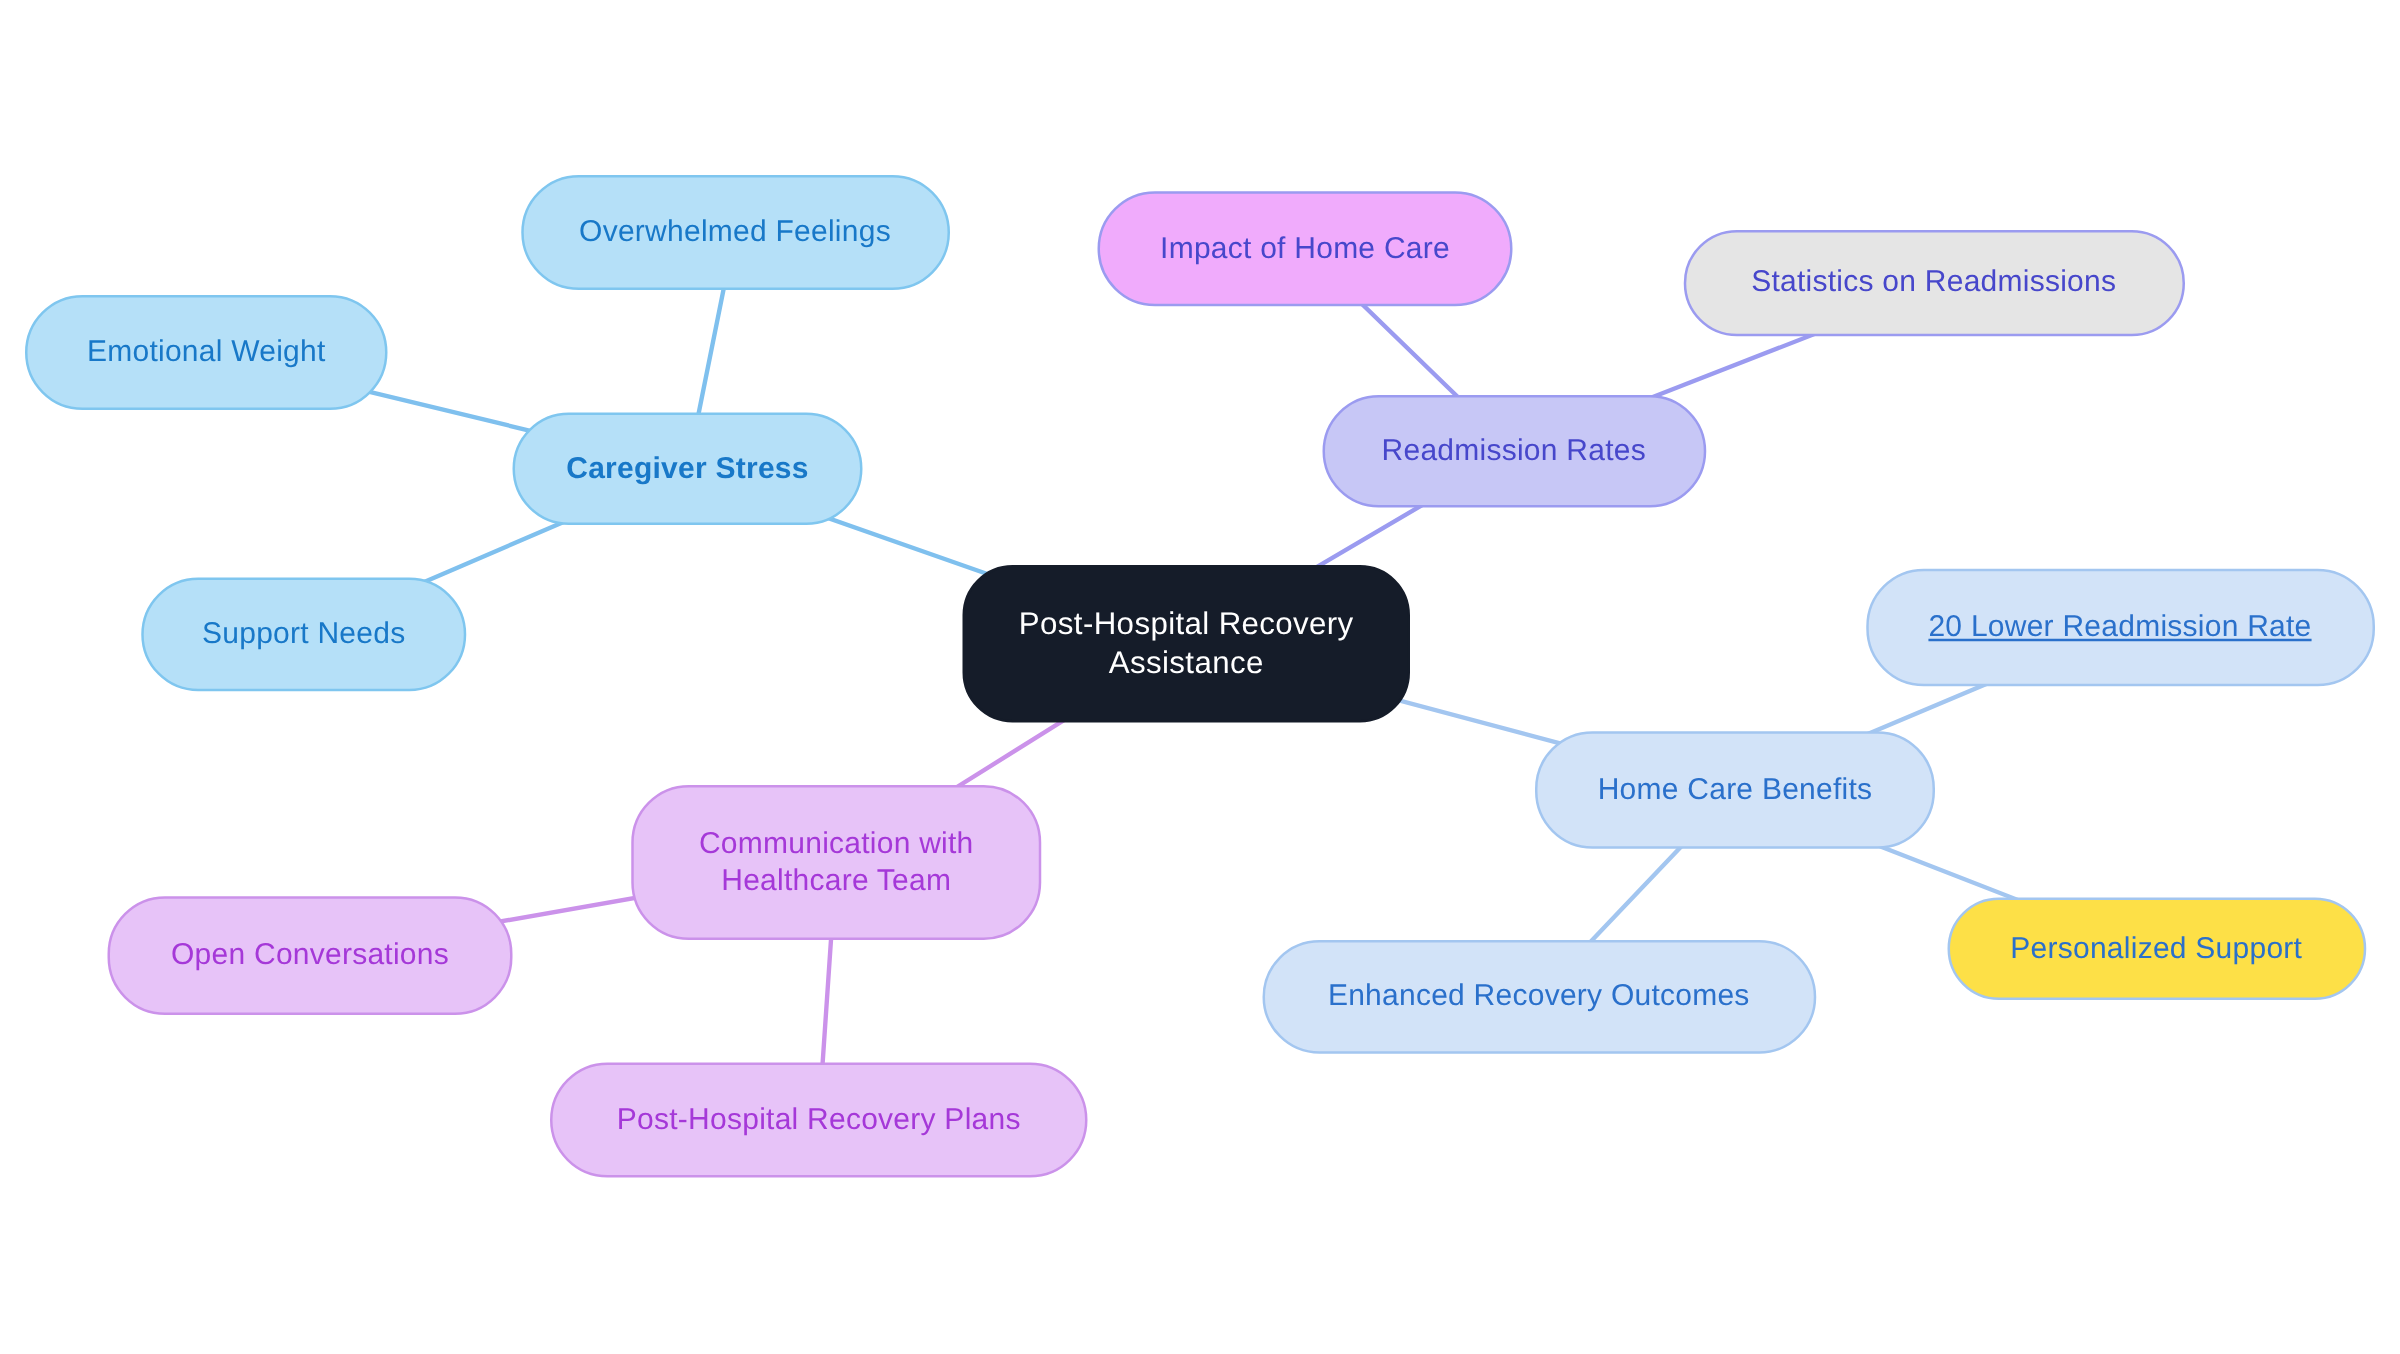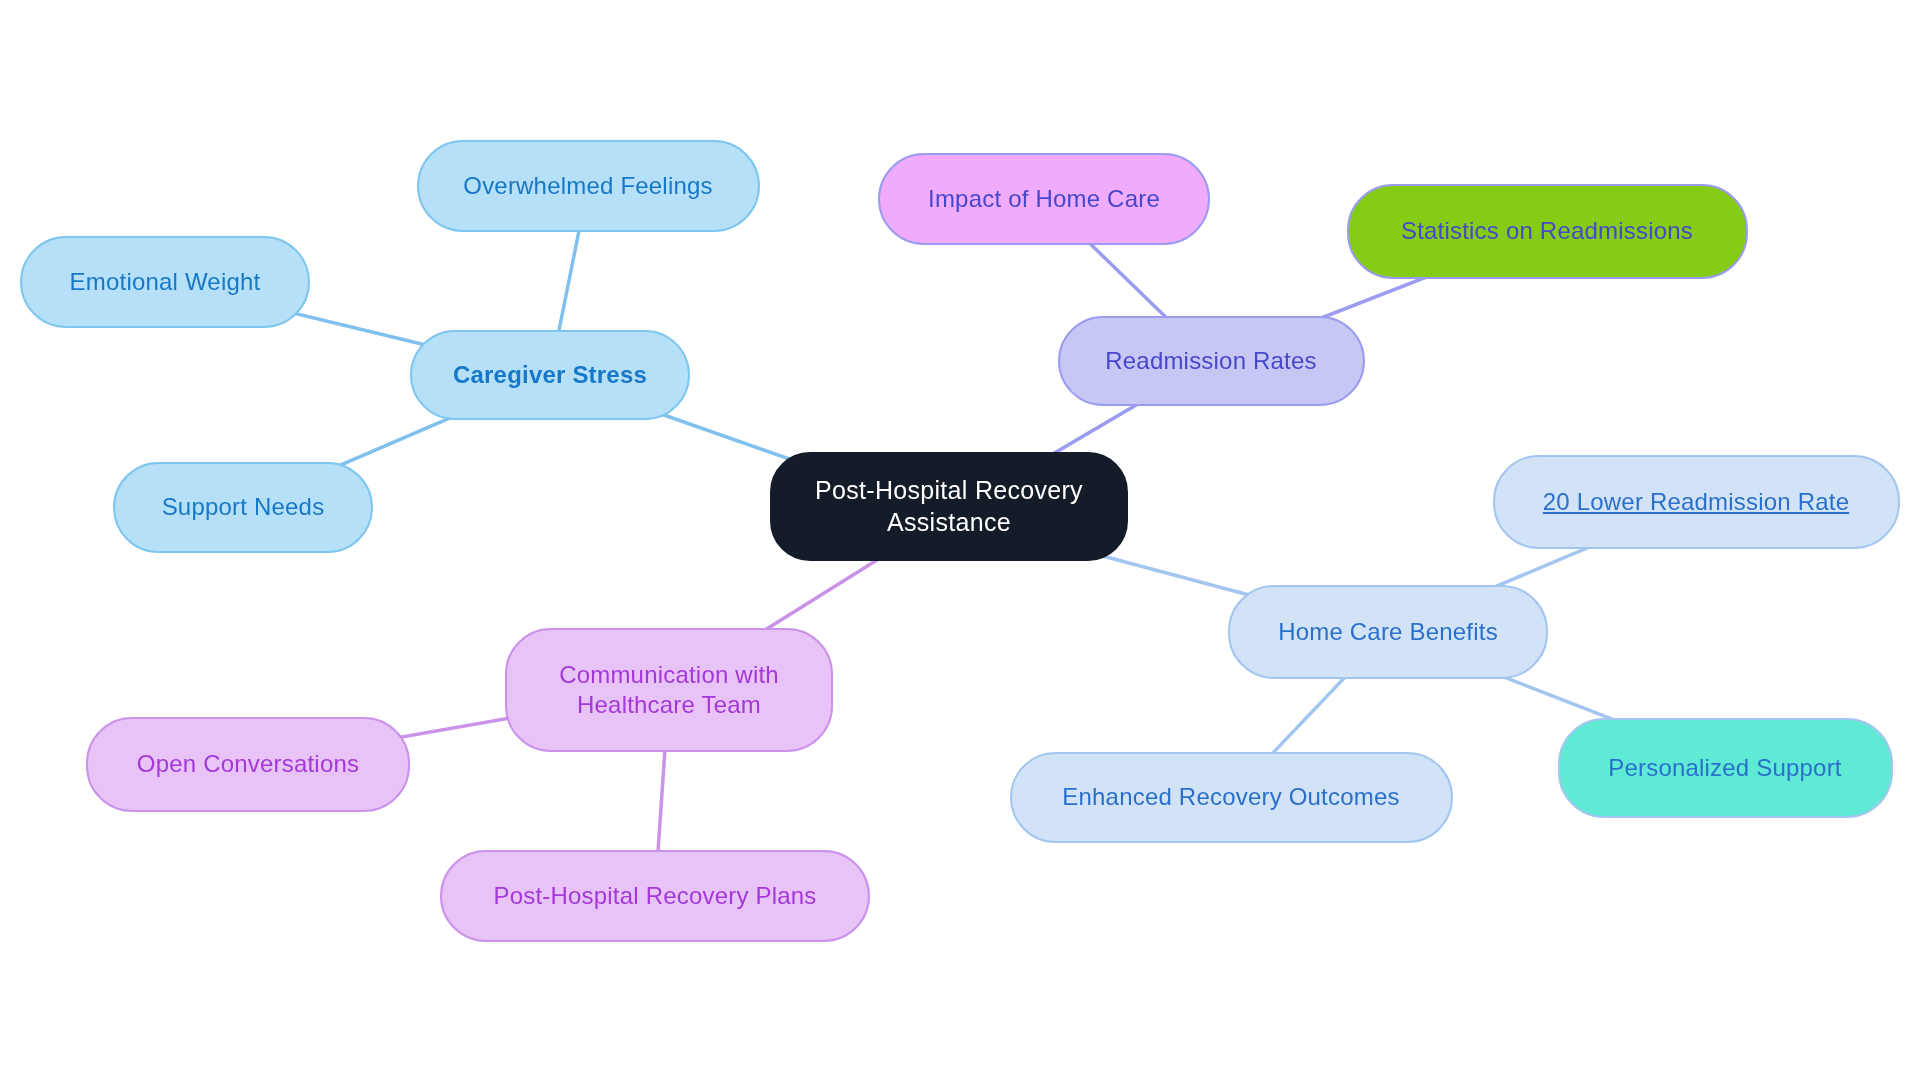--- a/index.html
+++ b/index.html
@@ -57,51 +57,51 @@
       <line x1="1211" y1="361" x2="1044" y2="199" stroke="#9b9bf0" stroke-width="3.5" stroke-linecap="round"></line>
       <line x1="1211" y1="361" x2="1547" y2="230" stroke="#9b9bf0" stroke-width="3.5" stroke-linecap="round"></line>
       <line x1="949" y1="515" x2="1388" y2="632" stroke="#a3c6f0" stroke-width="3.5" stroke-linecap="round"></line>
       <line x1="1388" y1="632" x2="1696" y2="502" stroke="#a3c6f0" stroke-width="3.5" stroke-linecap="round"></line>
       <line x1="1388" y1="632" x2="1725" y2="763" stroke="#a3c6f0" stroke-width="3.5" stroke-linecap="round"></line>
       <line x1="1388" y1="632" x2="1231" y2="797" stroke="#a3c6f0" stroke-width="3.5" stroke-linecap="round"></line>
       <line x1="949" y1="515" x2="669" y2="690" stroke="#cb92ea" stroke-width="3.5" stroke-linecap="round"></line>
       <line x1="669" y1="690" x2="248" y2="764" stroke="#cb92ea" stroke-width="3.5" stroke-linecap="round"></line>
       <line x1="669" y1="690" x2="655" y2="896" stroke="#cb92ea" stroke-width="3.5" stroke-linecap="round"></line>
     </svg>
-<div class="node root" style="left: 770px; top: 452px; width: 358px; height: 109px; background: rgb(21, 28, 41); border-color: rgb(21, 28, 41); color: rgb(255, 255, 255);">
+<div class="node root" style="left: 770px; top: 452px; width: 358px; height: 126px; background: rgb(21, 28, 41); border-color: rgb(21, 28, 41); color: rgb(255, 255, 255);">
       <span>Post-Hospital Recovery Assistance</span>
     </div>
     <div class="node" style="left: 410px; top: 330px; width: 280px; height: 90px; background: rgb(181, 224, 248); border-color: rgb(127, 198, 239); color: rgb(24, 120, 200); font-weight: bold;">
       <span>Caregiver Stress</span>
     </div>
     <div class="node" style="left: 416.5px; top: 140px; width: 343px; height: 92px; background: rgb(181, 224, 248); border-color: rgb(127, 198, 239); color: rgb(24, 120, 200);">
       <span>Overwhelmed Feelings</span>
     </div>
     <div class="node" style="left: 20px; top: 236px; width: 290px; height: 92px; background: rgb(181, 224, 248); border-color: rgb(127, 198, 239); color: rgb(24, 120, 200);">
       <span>Emotional Weight</span>
     </div>
     <div class="node" style="left: 113px; top: 461.5px; width: 260px; height: 91px; background: rgb(181, 224, 248); border-color: rgb(127, 198, 239); color: rgb(24, 120, 200);">
       <span>Support Needs</span>
     </div>
     <div class="node" style="left: 1057.5px; top: 316px; width: 307px; height: 90px; background: rgb(199, 199, 246); border-color: rgb(155, 155, 240); color: rgb(71, 71, 203);">
       <span>Readmission Rates</span>
     </div>
     <div class="node" style="left: 878px; top: 153px; width: 332px; height: 92px; background: #f0abfc; border-color: rgb(155, 155, 240); color: rgb(71, 71, 203);">
       <span>Impact of Home Care</span>
     </div>
-    <div class="node" style="left: 1346.5px; top: 183.5px; width: 401px; height: 95px; background: #84cc16; border-color: rgb(155, 155, 240); color: rgb(71, 71, 203);">
+    <div class="node" style="left: 1346.5px; top: 183.5px; width: 401px; height: 85px; background: #e5e5e5; border-color: rgb(155, 155, 240); color: rgb(71, 71, 203);">
       <span>Statistics on Readmissions</span>
     </div>
     <div class="node" style="left: 1228px; top: 585px; width: 320px; height: 94px; background: rgb(210, 227, 248); border-color: rgb(163, 198, 240); color: rgb(42, 112, 203);">
       <span>Home Care Benefits</span>
     </div>
     <div class="node" style="left: 1492.5px; top: 455px; width: 407px; height: 94px; background: rgb(210, 227, 248); border-color: rgb(163, 198, 240); color: rgb(42, 112, 203); text-decoration: underline;">
       <span>20 Lower Readmission Rate</span>
     </div>
-    <div class="node" style="left: 1557.5px; top: 718px; width: 335px; height: 100px; background: #5eead4; border-color: rgb(163, 198, 240); color: rgb(42, 112, 203);">
+    <div class="node" style="left: 1557.5px; top: 718px; width: 335px; height: 82px; background: #fde047; border-color: rgb(163, 198, 240); color: rgb(42, 112, 203);">
       <span>Personalized Support</span>
     </div>
     <div class="node" style="left: 1009.5px; top: 751.5px; width: 443px; height: 91px; background: rgb(210, 227, 248); border-color: rgb(163, 198, 240); color: rgb(42, 112, 203);">
       <span>Enhanced Recovery Outcomes</span>
     </div>
     <div class="node" style="left: 505px; top: 628px; width: 328px; height: 124px; background: rgb(231, 195, 248); border-color: rgb(203, 146, 234); color: rgb(165, 56, 216); justify-content: flex-end;">
       <span>Communication with Healthcare Team</span>
     </div>
     <div class="node" style="left: 86px; top: 716.5px; width: 324px; height: 95px; background: rgb(231, 195, 248); border-color: rgb(203, 146, 234); color: rgb(165, 56, 216);">
       <span>Open Conversations</span>

